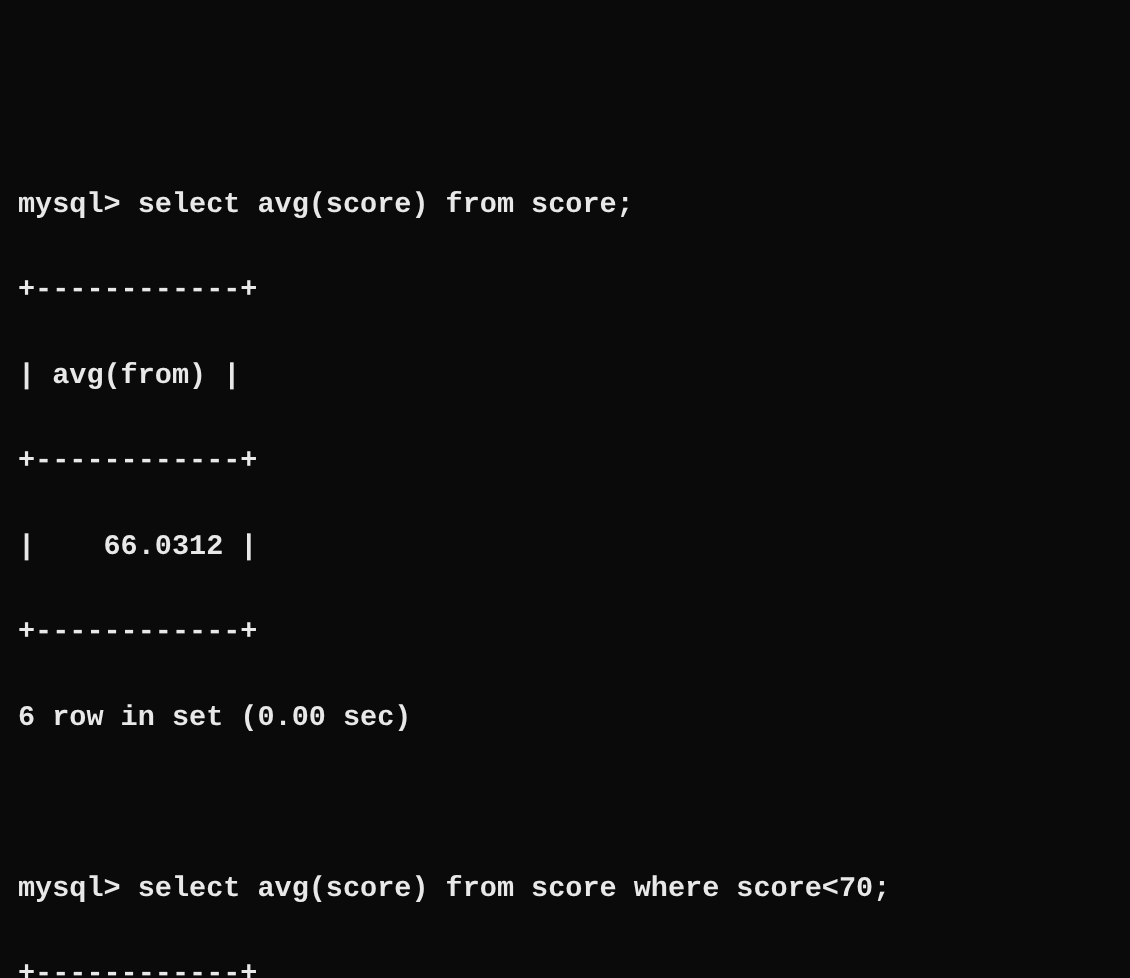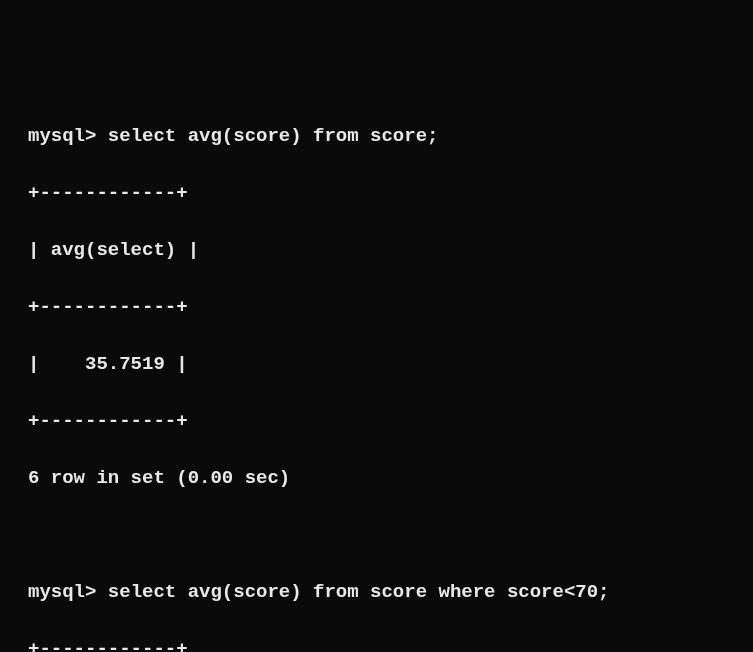--- a/index.html
+++ b/index.html
@@ -15,36 +15,35 @@
       font-weight: bold;
       padding: 8px 12px;
       line-height: 1.5;
       white-space: pre;
       width: 753px;
       height: 652px;
       overflow: hidden;
     }
     .terminal-line {
       display: block;
-      margin-left: 16px;
     }
     .spacer {
       height: 28px;
     }
   </style>
 </head>
 <body>
 
 
 
 <span class="terminal-line"><span>mysql&gt; </span><span>select avg(score) from score;</span></span>
 <span class="terminal-line">+------------+</span>
-<span class="terminal-line">| avg(select) |</span>
+<span class="terminal-line">| avg(from) |</span>
 <span class="terminal-line">+------------+</span>
-<span class="terminal-line">|    35.7519 |</span>
+<span class="terminal-line">|    66.0312 |</span>
 <span class="terminal-line">+------------+</span>
 <span class="terminal-line">6 row in set (0.00 sec)</span>
 <div class="spacer"></div>
 <span class="terminal-line"><span>mysql&gt; </span><span>select avg(score) from score where score&lt;70;</span></span>
 <span class="terminal-line">+------------+</span>
 
 
 
 
 

